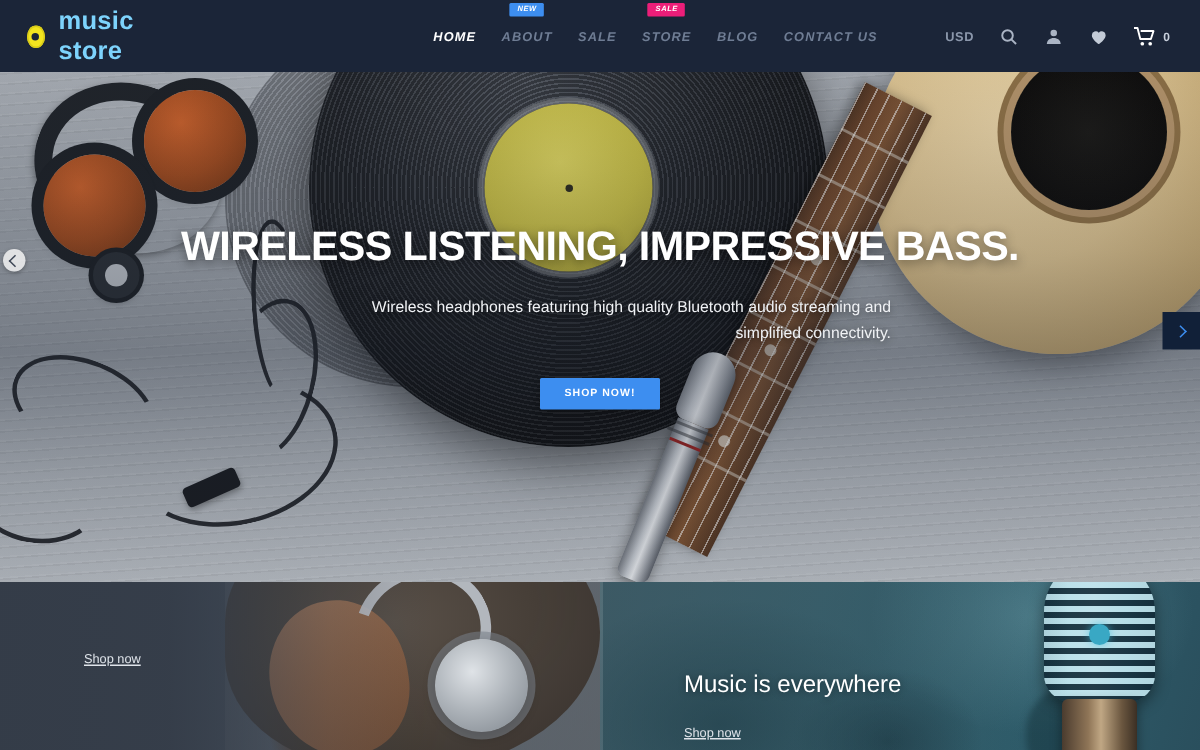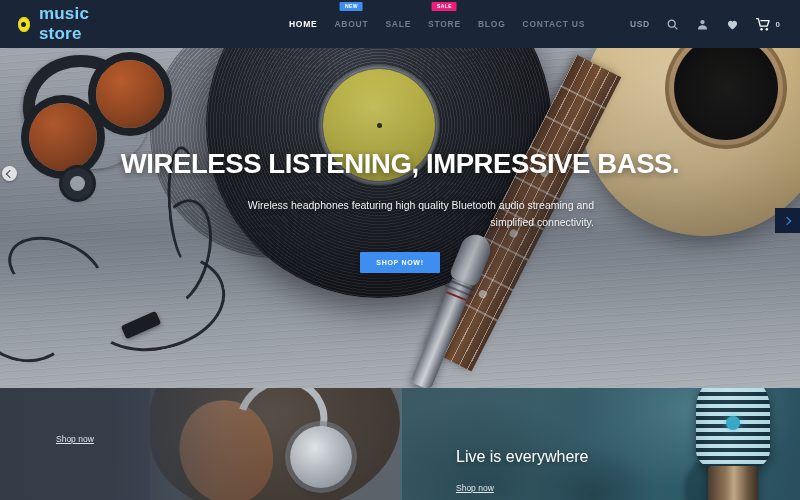--- a/index.html
+++ b/index.html
@@ -22,21 +22,21 @@
     width:15px; height:15px; border-radius:50%;
     background:#f2e41f;
     display:flex; align-items:center; justify-content:center;
     box-shadow:0 0 0 1px #d8cb18 inset;
   }
   .vinyl-icon .hole { width:5px; height:5px; border-radius:50%; background:#1b2538; }
   .brand-name {
     color:#7dd3fc; font-size:17px; font-weight:bold; letter-spacing:.2px;
   }
 
-  .nav { display:flex; align-items:flex-start; gap:17px; margin-left:172px; position:relative; }
+  .nav { display:flex; align-items:flex-start; gap:17px; margin-left:172px; position:relative;font-style:italic; }
   .nav-item {
     color:#6f7d94; font-size:8.5px; font-weight:bold; letter-spacing:.75px;
     text-transform:uppercase; cursor:pointer; position:relative; padding:2px 0;
     white-space:nowrap;
   }
   .nav-item.active { color:#ffffff; }
   .badge {
     position:absolute; left:50%; transform:translateX(-50%);
     top:-15px; font-size:5px; font-weight:bold; color:#fff;
     padding:2px 5px 2px 5px; letter-spacing:.4px; line-height:1;
@@ -478,21 +478,21 @@
       <div class="promo-right-tex"></div>
       <div class="silhouette"></div>
       <div class="vintage-mic">
 
         <div class="vm-head"></div>
         <div class="vm-center"></div>
         <div class="vm-base"></div>
       </div>
       <div class="promo-right-fade"></div>
       <div class="promo-right-text">
-        <div class="promo-title-r">Live is everywhere</div>
+        <div class="promo-title-r">Music is everywhere</div>
         <span class="shop-link">Shop now</span>
       </div>
     </div>
 
     <div class="promo-divider"></div>
   </div>
 
 </div>
 
 </body></html>

